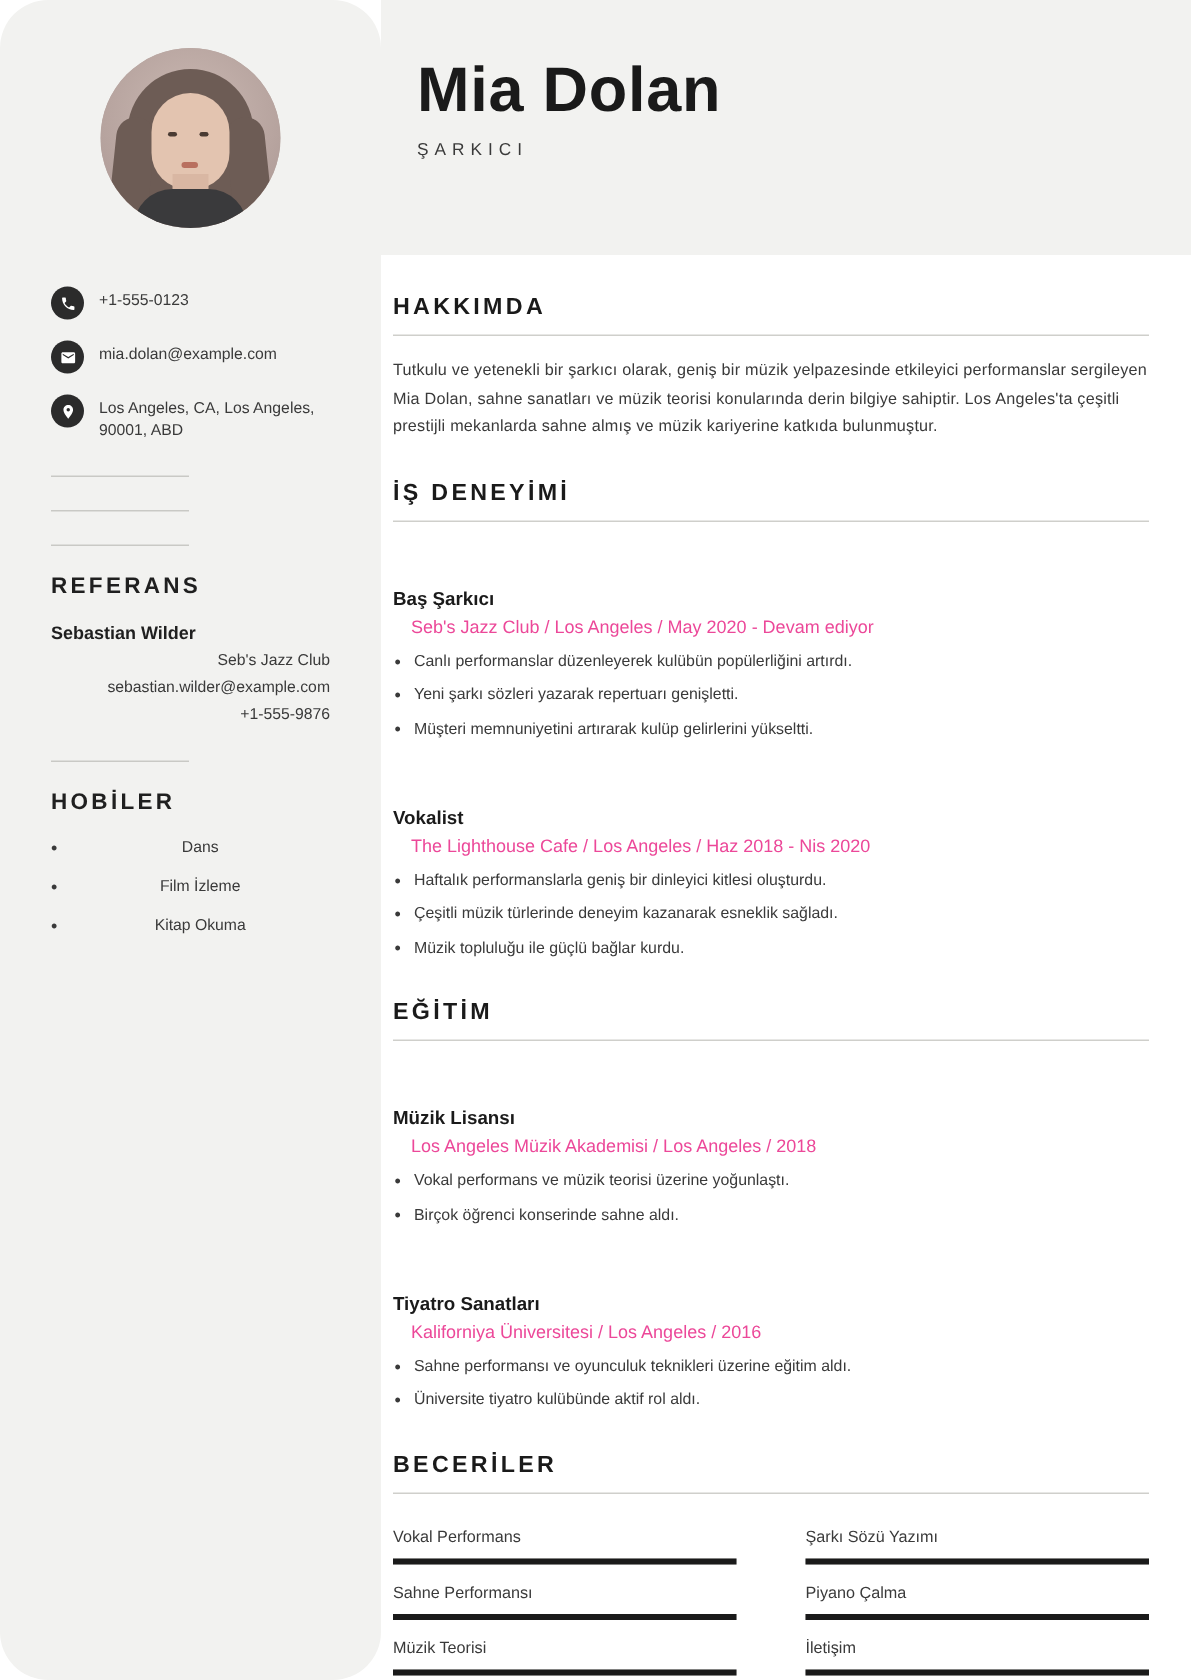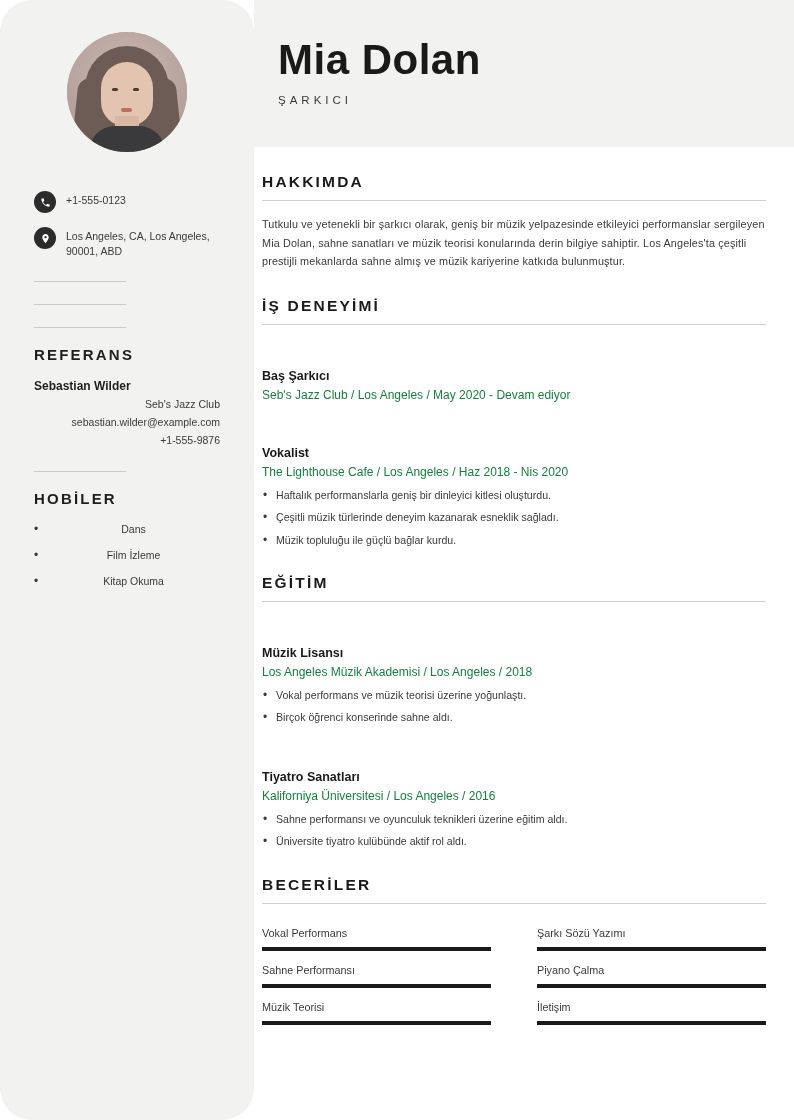--- a/index.html
+++ b/index.html
@@ -160,21 +160,21 @@
   }
 
   
   .main {
     flex: 1;
     position: relative;
     background: #ffffff;
   }
   .header-band {
     background: #f2f2f0;
-    height: 147px;
+    height: 170px;
     padding: 38px 0 0 24px;
   }
   .name {
     font-size: 42px;
     font-weight: bold;
     color: #1a1a1a;
     letter-spacing: 0.5px;
     line-height: 1.05;
   }
   .role {
@@ -209,22 +209,23 @@
   .entry { margin-bottom: 16px; }
   .entry-title {
     font-size: 12.5px;
     font-weight: bold;
     color: #1a1a1a;
     margin-bottom: 5px;
     margin-top: 44px;
   }
   .entry-sub {
     font-size: 12px;
-    color: #15803d;
+    color: #ec4899;
     margin-bottom: 8px;
+    margin-left: 12px;
   }
   .bullets { list-style: none; }
   .bullets li {
     font-size: 10.6px;
     color: #3a3a3a;
     line-height: 1.55;
     padding-left: 14px;
     position: relative;
     margin-bottom: 6px;
   }
@@ -288,20 +289,28 @@
 
       <div class="contact-row">
         <span class="cicon">
           <svg width="11" height="11" viewBox="0 0 24 24" fill="#ffffff">
               <path d="M6.6 10.8c1.4 2.8 3.8 5.1 6.6 6.6l2.2-2.2c.3-.3.7-.4 1-.2 1.2.4 2.4.6 3.6.6.6 0 1 .4 1 1V20c0 .6-.4 1-1 1C10.6 21 3 13.4 3 4c0-.6.4-1 1-1h3.5c.6 0 1 .4 1 1 0 1.3.2 2.5.6 3.6.1.3 0 .7-.2 1l-2.3 2.2z"></path>
             </svg>
         </span>
         <span class="ctext">+1-555-0123</span>
       </div>
 
+      <div class="contact-row">
+        <span class="cicon">
+          <svg width="11" height="11" viewBox="0 0 24 24" fill="#ffffff">
+              <path d="M20 4H4c-1.1 0-2 .9-2 2v12c0 1.1.9 2 2 2h16c1.1 0 2-.9 2-2V6c0-1.1-.9-2-2-2zm0 4-8 5-8-5V6l8 5 8-5v2z"></path>
+            </svg>
+        </span>
+        <span class="ctext">mia.dolan@example.com</span>
+      </div>
 
       <div class="contact-row">
         <span class="cicon">
           <svg width="11" height="11" viewBox="0 0 24 24" fill="#ffffff">
               <path d="M12 2C8.1 2 5 5.1 5 9c0 5.2 7 13 7 13s7-7.8 7-13c0-3.9-3.1-7-7-7zm0 9.5A2.5 2.5 0 1 1 12 6.5a2.5 2.5 0 0 1 0 5z"></path>
             </svg>
         </span>
         <span class="ctext">Los Angeles, CA, Los Angeles, 90001, ABD</span>
       </div>
 
@@ -349,20 +358,25 @@
         <p class="about">Tutkulu ve yetenekli bir şarkıcı olarak, geniş bir müzik yelpazesinde etkileyici performanslar sergileyen Mia Dolan, sahne sanatları ve müzik teorisi konularında derin bilgiye sahiptir. Los Angeles'ta çeşitli prestijli mekanlarda sahne almış ve müzik kariyerine katkıda bulunmuştur.</p>
       </section>
 
       <section class="sec">
         <h2 class="sec-title">İŞ DENEYİMİ</h2>
         <div class="sec-rule"></div>
 
         <div class="entry">
           <div class="entry-title">Baş Şarkıcı</div>
           <div class="entry-sub">Seb's Jazz Club / Los Angeles / May 2020 - Devam ediyor</div>
+          <ul class="bullets">
+            <li>Canlı performanslar düzenleyerek kulübün popülerliğini artırdı.</li>
+            <li>Yeni şarkı sözleri yazarak repertuarı genişletti.</li>
+            <li>Müşteri memnuniyetini artırarak kulüp gelirlerini yükseltti.</li>
+          </ul>
         </div>
 
         <div class="entry">
           <div class="entry-title">Vokalist</div>
           <div class="entry-sub">The Lighthouse Cafe / Los Angeles / Haz 2018 - Nis 2020</div>
           <ul class="bullets">
             <li>Haftalık performanslarla geniş bir dinleyici kitlesi oluşturdu.</li>
             <li>Çeşitli müzik türlerinde deneyim kazanarak esneklik sağladı.</li>
             <li>Müzik topluluğu ile güçlü bağlar kurdu.</li>
           </ul>

